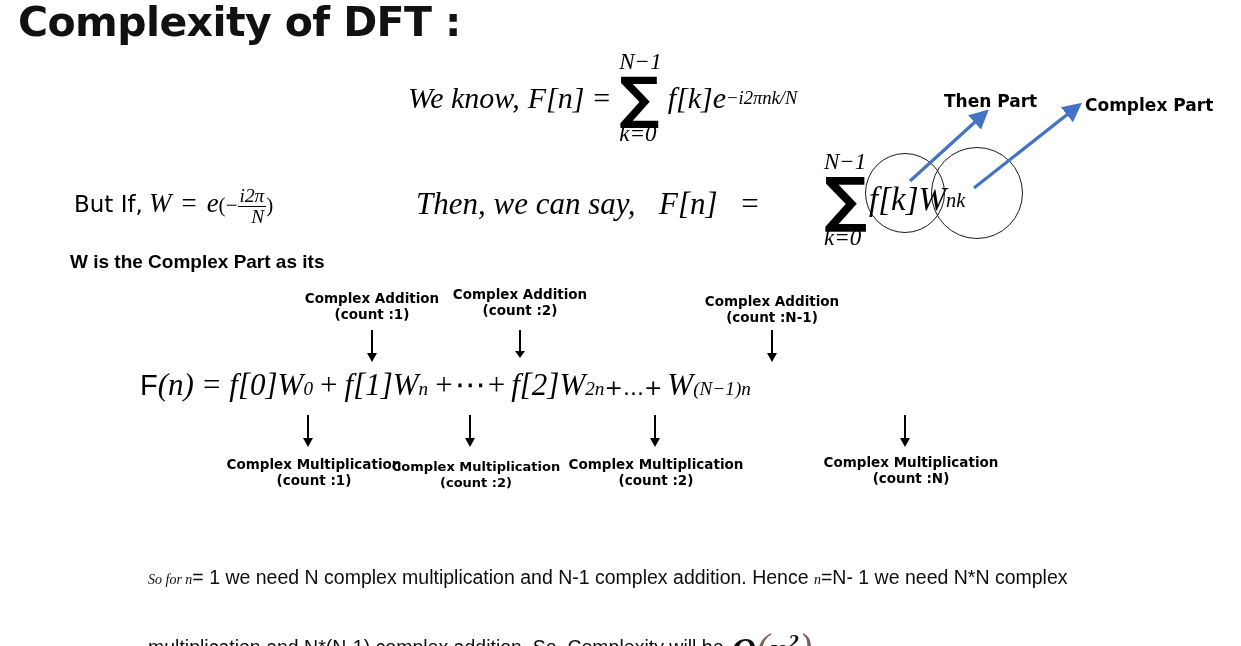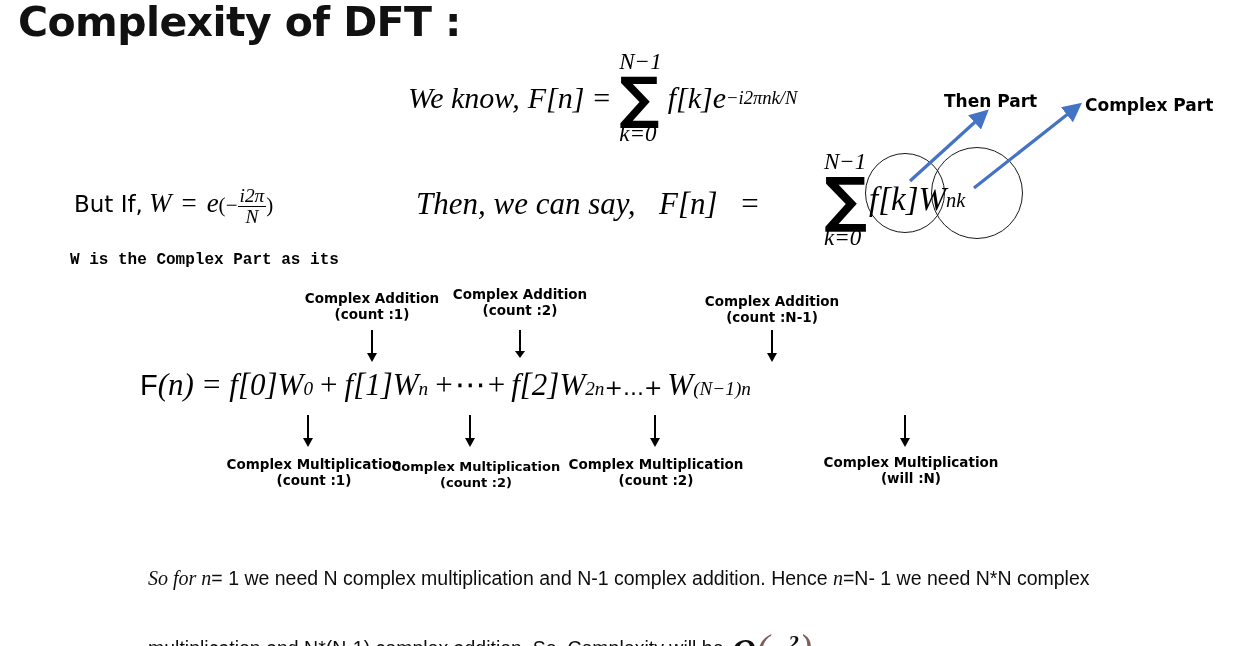--- a/index.html
+++ b/index.html
@@ -61,21 +61,21 @@
     line-height: 0.86;
   }
 
   
   sup.sp { font-size: 0.62em; vertical-align: super; line-height: 0; }
 
   
   .frac {
     display: inline-flex;
     flex-direction: column;
-    align-items: center;
+    align-items: flex-end;
     vertical-align: middle;
     line-height: 1.05;
     font-size: 0.92em;
   }
   .frac .num { border-bottom: 1.4px solid #000; padding: 0 2px; }
   .frac .den { padding: 0 2px; }
 
   
   #eq-we-know {
     left: 408px;
@@ -98,23 +98,23 @@
     font-family: "DejaVu Sans", sans-serif;
     font-style: normal;
     font-size: 23px;
     margin-right: 6px;
   }
 
   #note-w {
     left: 70px;
     top: 250px;
     width: 320px;
-    font-family: Liberation Mono, monospace;
-    font-weight: bold;
-    font-size: 16px;
+    font-family: Liberation Sans, sans-serif;
+    font-weight: bold;
+    font-size: 19px;
     line-height: 1.28;
   }
 
   
   #eq-then {
     left: 416px;
     top: 186px;
     font-size: 31px;
   }
   #eq-then-sum {
@@ -202,21 +202,21 @@
     top: 555px;
     width: 1000px;
     font-family: "Liberation Sans", sans-serif;
     font-size: 19.5px;
     line-height: 2.35;
     color: #0d0d0d;
   }
   #conclusion .it {
     font-family: "Liberation Serif", serif;
     font-style: italic;
-    font-size: 20px;
+    font-size: 14px;
   }
   #big-o {
     font-family: "Liberation Serif", serif;
     font-style: italic;
     font-weight: bold;
     font-size: 34px;
     vertical-align: -7px;
     margin-left: 8px;
   }
   #big-o .paren { color: #7c5f5c; font-weight: normal; font-size: 40px; }
@@ -378,18 +378,18 @@
 <div class="abs ann-note" style="left:476px;top:459px;transform:translateX(-50%);font-size:13px;">
   <div>Complex Multiplication</div>
   <div>(count :2)</div>
 </div>
 <div class="abs ann-note" style="left:656px;top:456px;transform:translateX(-50%);">
   <div>Complex Multiplication</div>
   <div>(count :2)</div>
 </div>
 <div class="abs ann-note" style="left:911px;top:454px;transform:translateX(-50%);">
   <div>Complex Multiplication</div>
-  <div>(will :N)</div>
+  <div>(count :N)</div>
 </div>
 
 <div class="abs" id="conclusion">
   <span class="it">So for n</span><span>= 1 we need N complex multiplication and N-1 complex addition. Hence </span><span class="it">n</span><span>=N- 1 we need N*N complex multiplication and N*(N-1) complex addition. So, Complexity will be</span><span id="big-o"><span>O</span><span class="paren">(</span><span>n</span><sup class="sp">2</sup><span class="paren">)</span></span>
 </div>
 
 </body></html>

